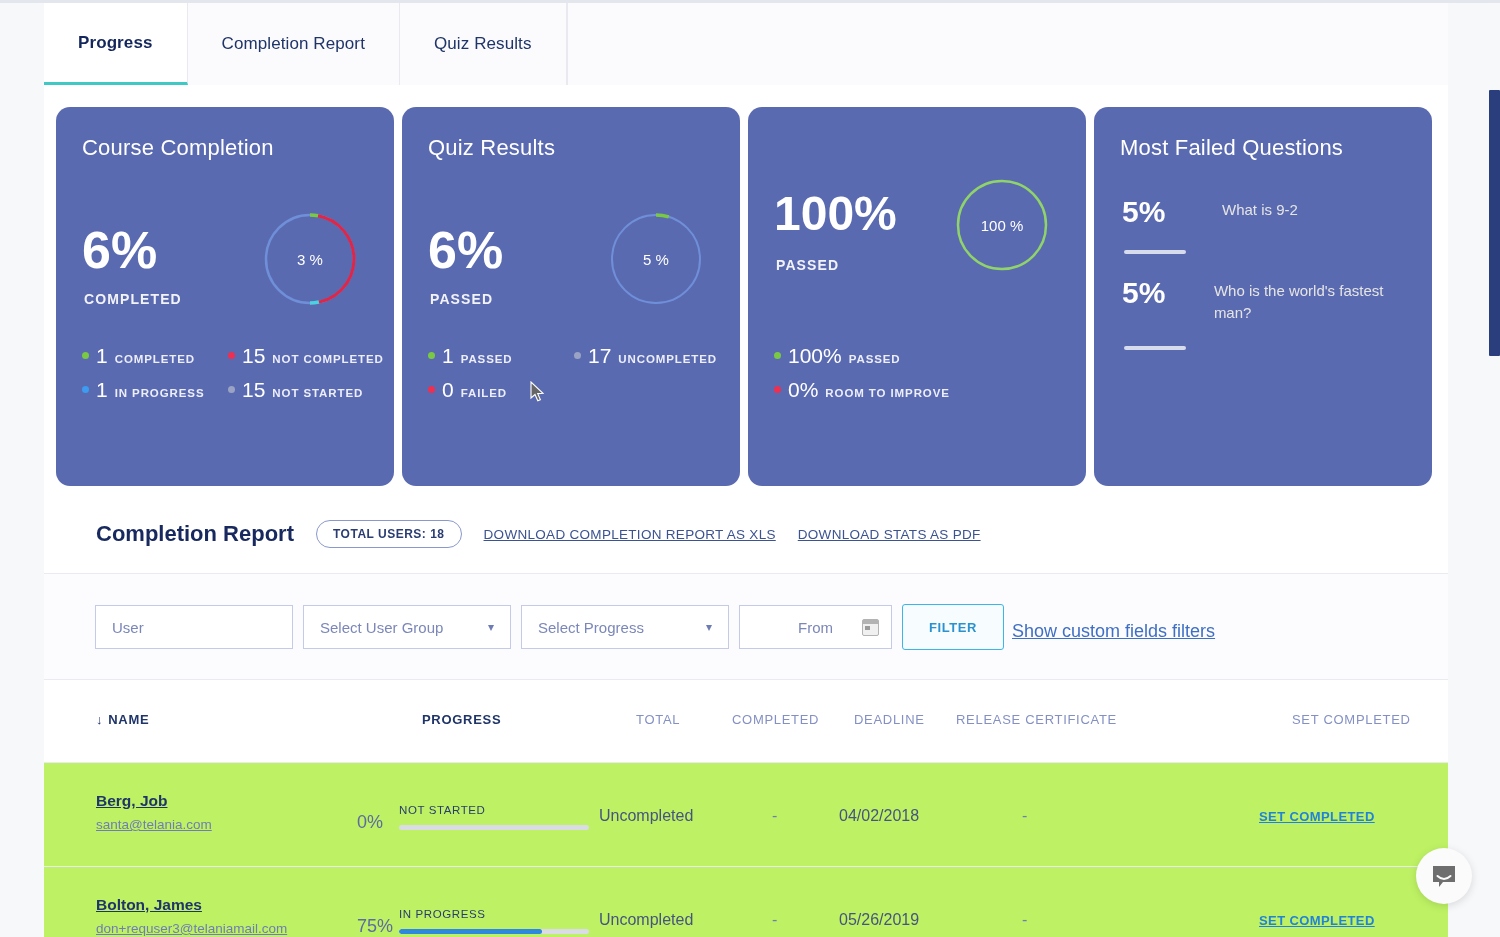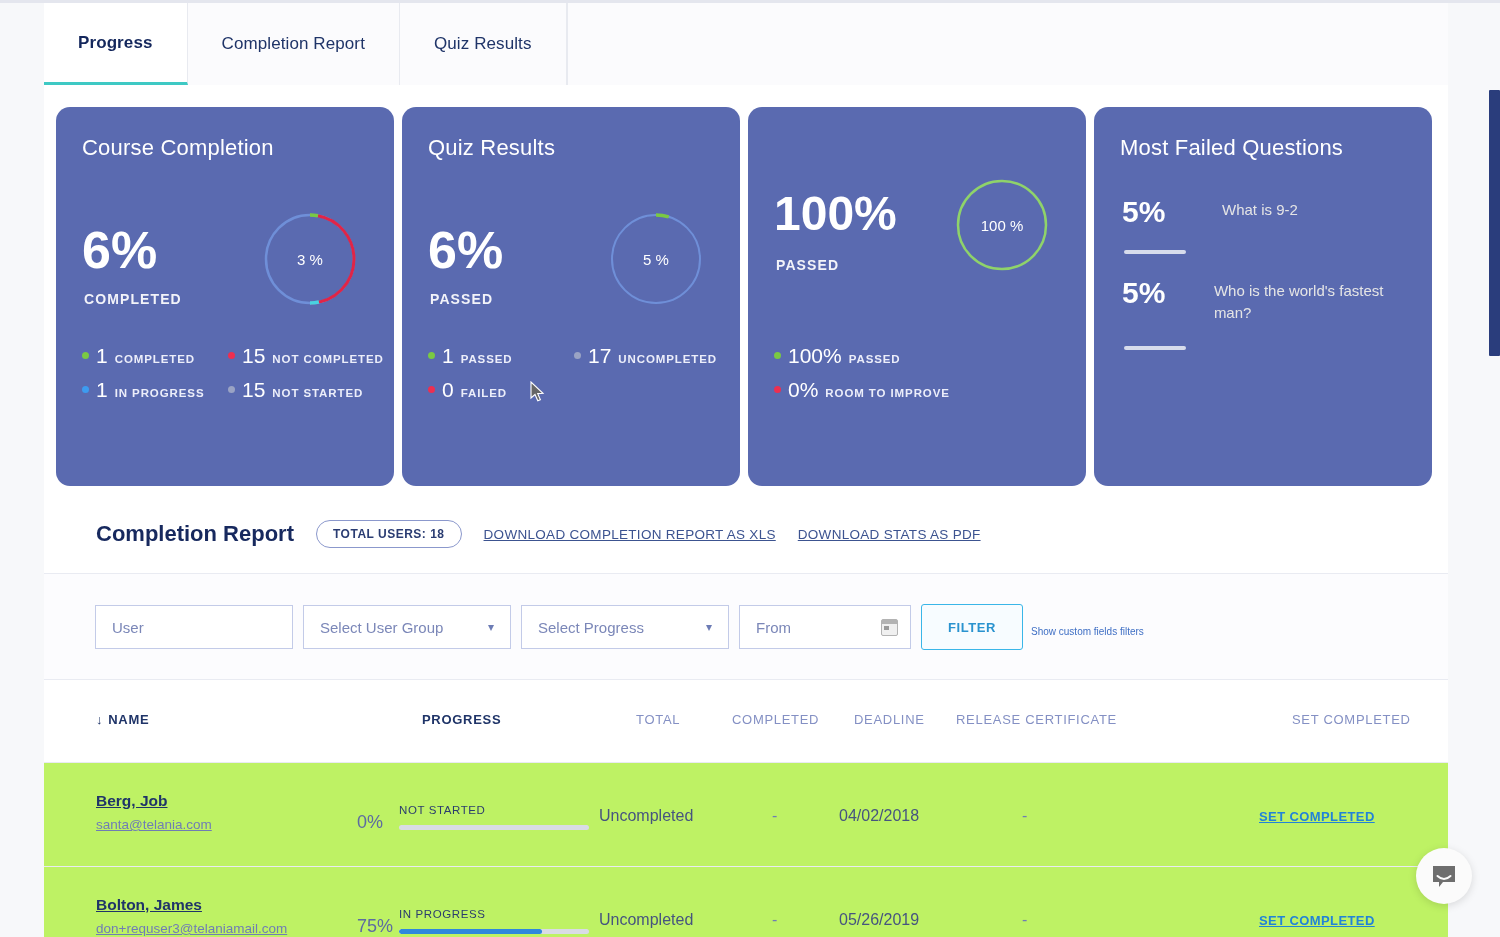--- a/index.html
+++ b/index.html
@@ -138,42 +138,42 @@
     display: flex; align-items: center;
   }
   .fld {
     height: 44px; border: 1px solid #c3cbe8; border-radius: 0;
     background: #fff; display: flex; align-items: center;
     padding: 0 16px; margin-right: 10px; position: relative;
     font-size: 15px; color: #7b87b8; cursor: text;
   }
   .fld.user { width: 198px; }
   .fld.sel { width: 208px; cursor: pointer; justify-content: space-between; }
-  .fld.date { width: 172px; }
+  .fld.date { width: 153px; justify-content: center; }
   .chev { font-size: 12px; color: #6d7cb5; margin-left: 8px; }
   .cal-icon {
     position: absolute; right: 12px; top: 13px; width: 17px; height: 17px;
     border: 1.5px solid #b3b3b3; border-radius: 2px; background: #f0f0f0;
   }
   .cal-icon::before {
     content: ""; position: absolute; left: 0; top: 0; right: 0; height: 4px;
     background: #b3b3b3;
   }
   .cal-icon::after {
     content: ""; position: absolute; left: 2px; top: 6px; width: 5px; height: 4px;
     background: #9a9a9a;
   }
   .btn-filter {
     width: 102px; height: 46px; border: 1px solid #3ab6e8; border-radius: 3px;
     background: #f7fcff; color: #2a93cf; font-size: 13px; font-weight: bold;
     letter-spacing: .6px; display: flex; align-items: center; justify-content: center;
     cursor: pointer; margin-right: 8px;
   }
   .custom-link {
-    font-size: 10px; color: #3f6fc4; cursor: pointer;
+    font-size: 18px; color: #3f6fc4; text-decoration: underline; cursor: pointer;
     margin-top: 9px;
   }
 
   
   .hr-table {
     position: absolute; left: 44px; top: 679px; width: 1404px; height: 1px;
     background: #e9ebf2;
   }
   .thead {
     position: absolute; left: 44px; top: 680px; width: 1404px; height: 82px;

